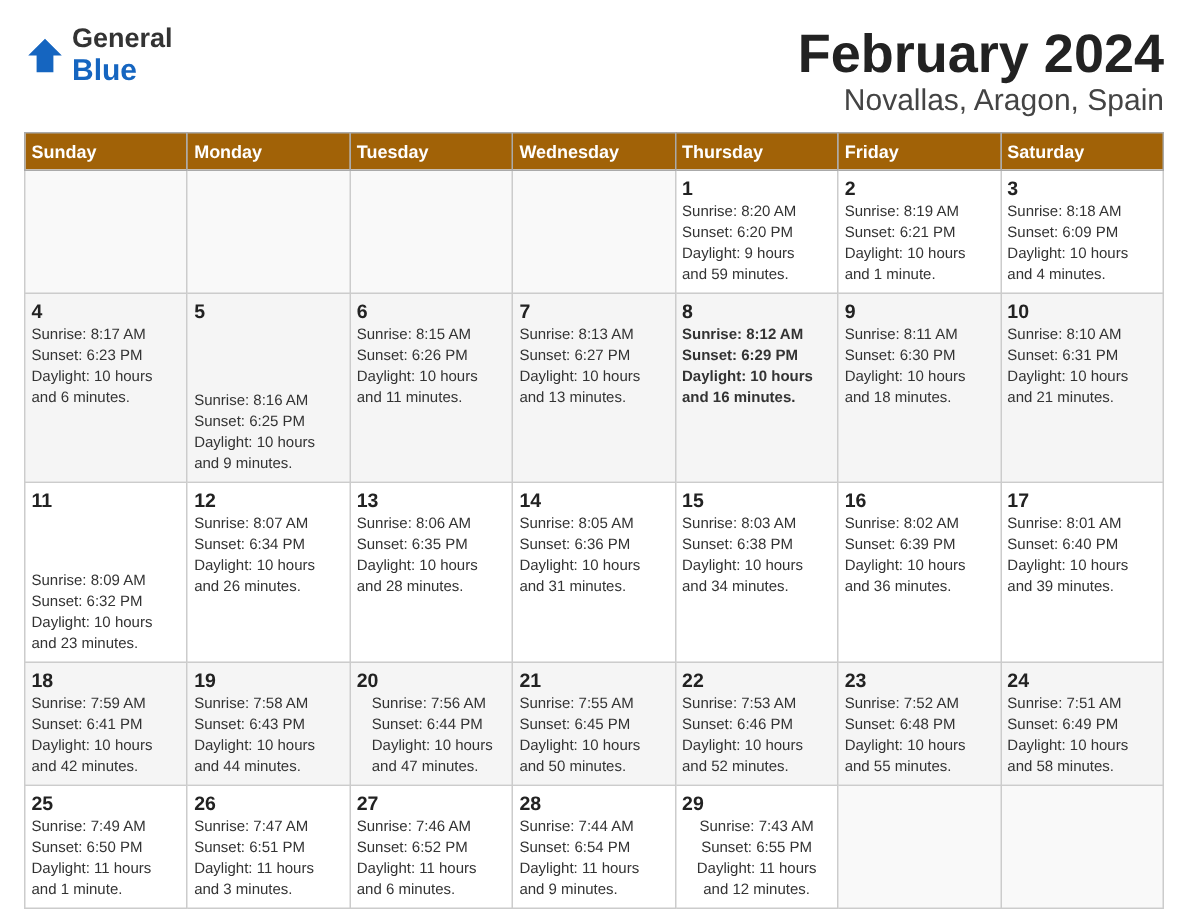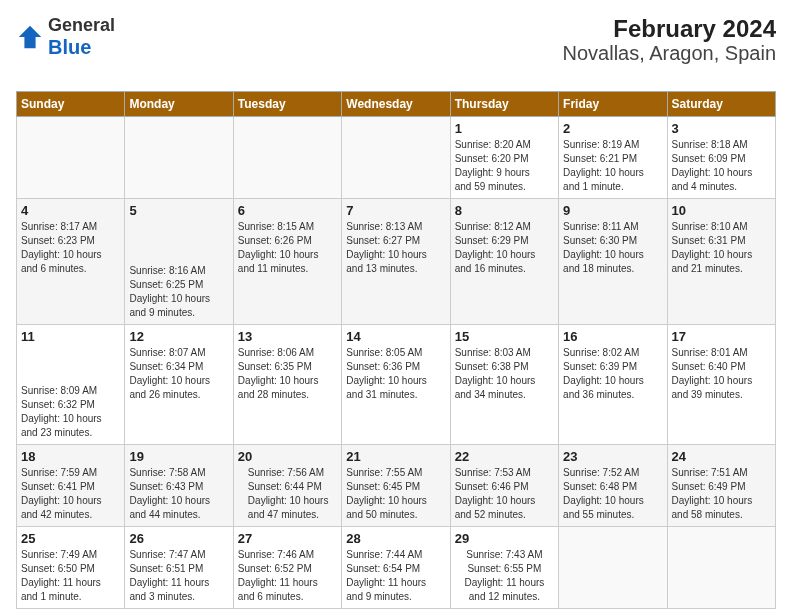--- a/index.html
+++ b/index.html
@@ -7,21 +7,21 @@
       font-family: Arial, sans-serif;
       background: #fff;
       width: 792px;
       min-height: 612px;
       padding: 16px;
     }
     .header {
       display: flex;
       justify-content: space-between;
       align-items: flex-start;
-      margin-bottom: 26px;
+      margin-bottom: 9px;
     }
     .logo {
       display: flex;
       align-items: center;
     }
     .logo-text {
       display: flex;
       flex-direction: column;
       line-height: 1.1;
     }
@@ -37,21 +37,21 @@
     }
     .logo-icon {
       width: 28px;
       height: 28px;
       margin-right: 4px;
     }
     .title-block {
       text-align: right;
     }
     .month-title {
-      font-size: 24px;
+      font-size: 36px;
       font-weight: bold;
       color: #222;
       line-height: 1.1;
     }
     .location {
       font-size: 20px;
       color: #444;
     }
     table {
       width: 100%;
@@ -177,21 +177,21 @@
         </td>
         <td>
           <span class="day-num">7</span>
           <div class="cell-content" style="white-space: pre-line;">Sunrise: 8:13 AM
 Sunset: 6:27 PM
 Daylight: 10 hours
 and 13 minutes.</div>
         </td>
         <td>
           <span class="day-num">8</span>
-          <div class="cell-content" style="white-space: pre-line;">Sunrise: 8:12 AM
+          <div class="cell-content" style="white-space: pre-line; font-weight: bold;">Sunrise: 8:12 AM
 Sunset: 6:29 PM
 Daylight: 10 hours
 and 16 minutes.</div>
         </td>
         <td>
           <span class="day-num">9</span>
           <div class="cell-content" style="white-space: pre-line;">Sunrise: 8:11 AM
 Sunset: 6:30 PM
 Daylight: 10 hours
 and 18 minutes.</div>

